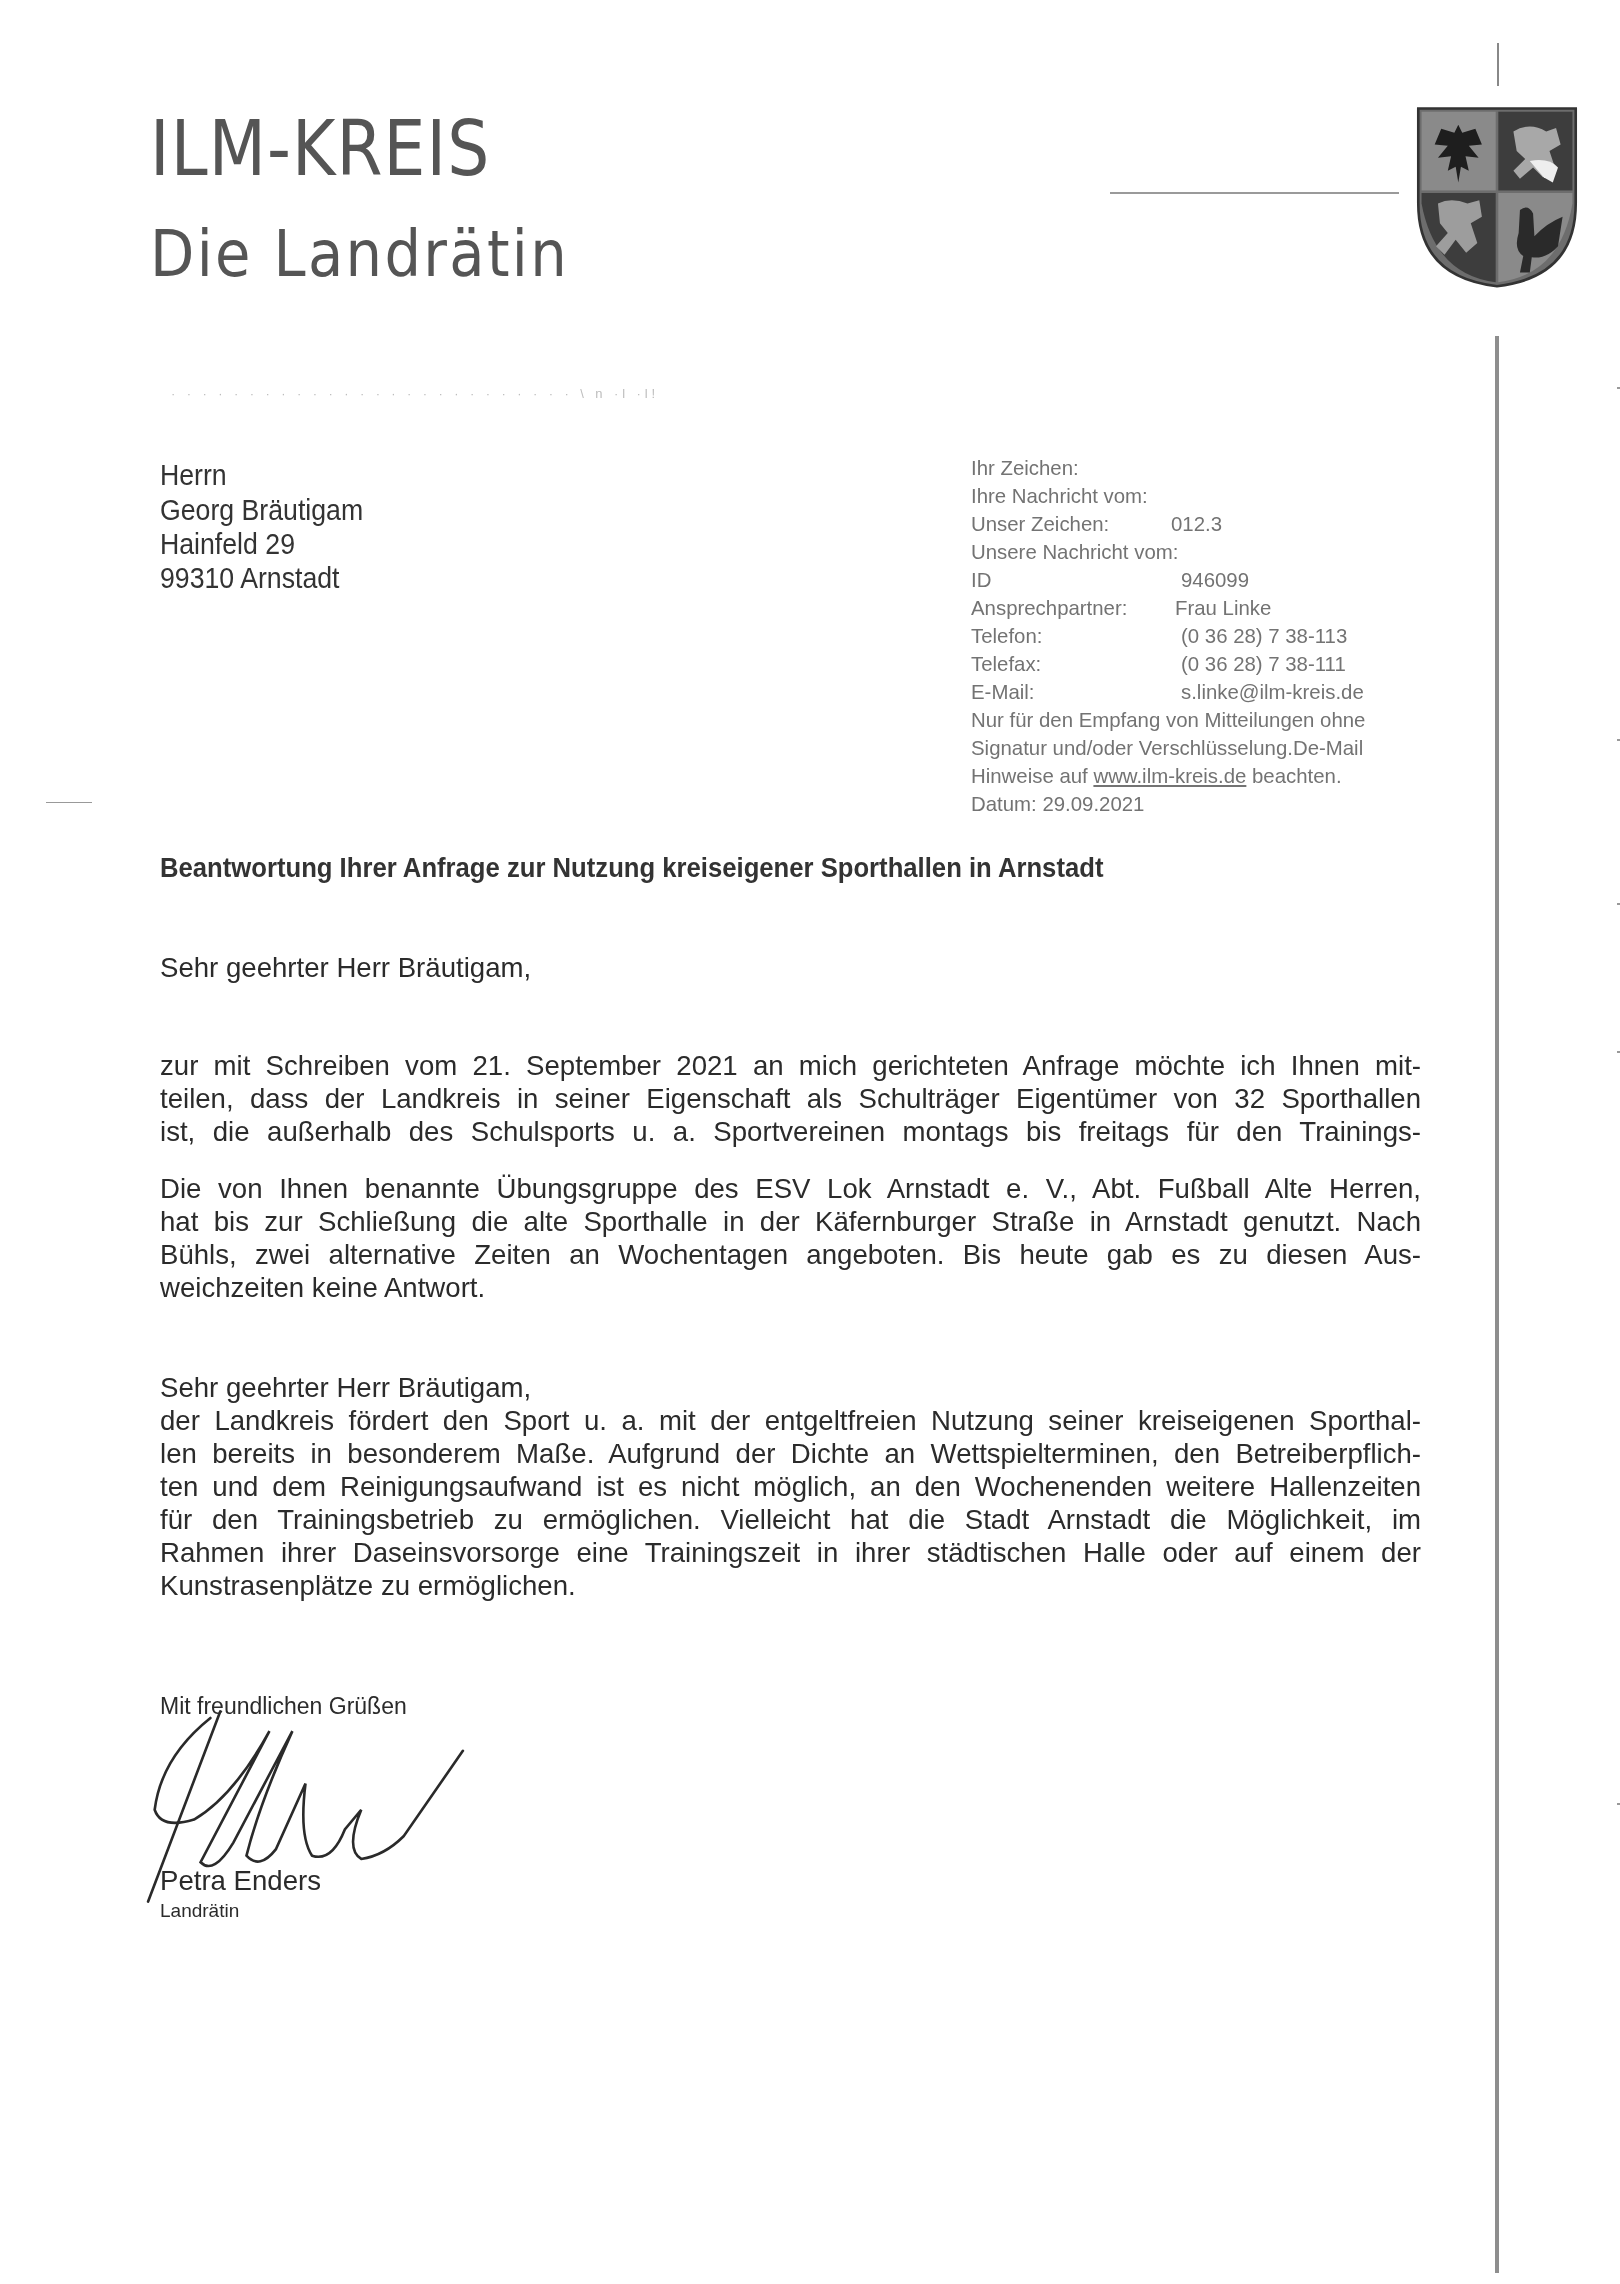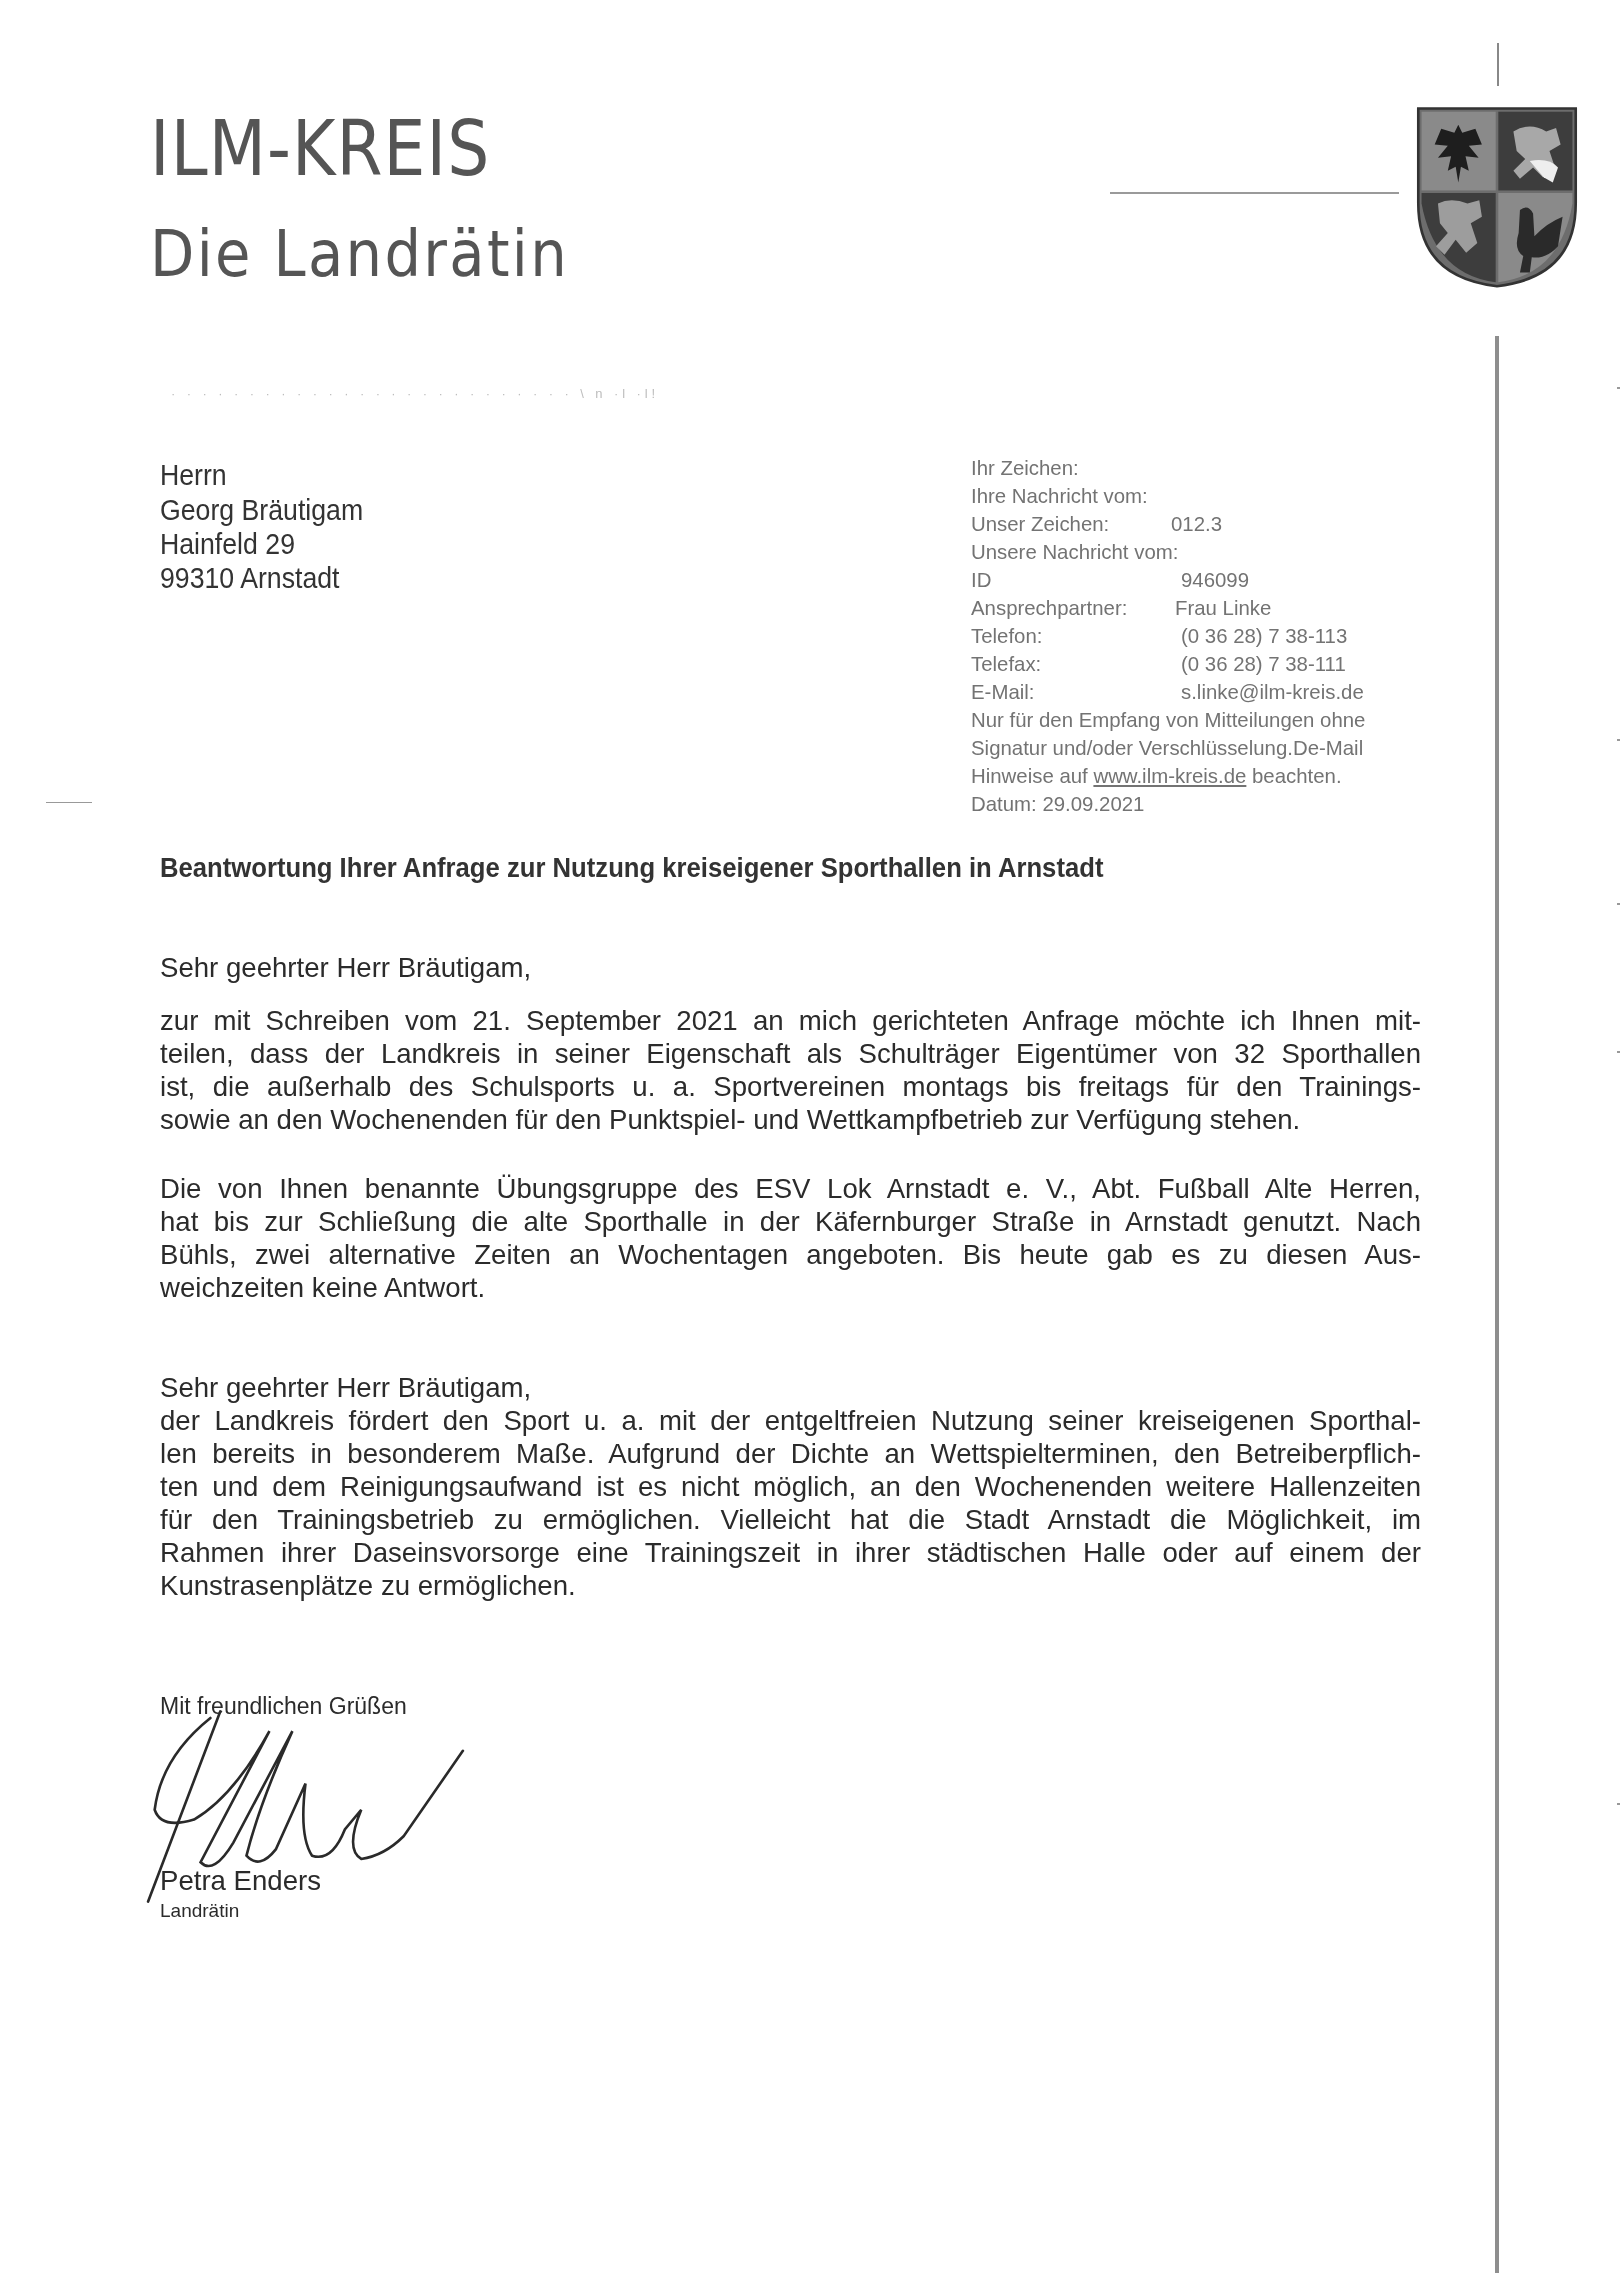--- a/index.html
+++ b/index.html
@@ -113,25 +113,24 @@
   <div class="full">
     <span>Datum:</span>
     <span>29.09.2021</span>
   </div>
 </div>
 
 <div id="subject" class="abs sans">Beantwortung Ihrer Anfrage zur Nutzung kreiseigener Sporthallen in Arnstadt</div>
 
 <div class="abs body-text sans" style="top:951px">Sehr geehrter Herr Bräutigam,</div>
 
-<div class="abs body-text sans" style="top:1004px">
+<div class="abs body-text sans" style="top:1049px">
   <span class="ln just">zur mit Schreiben vom 21. September 2021 an mich gerichteten Anfrage möchte ich Ihnen mit-</span>
   <span class="ln just">teilen, dass der Landkreis in seiner Eigenschaft als Schulträger Eigentümer von 32 Sporthallen</span>
   <span class="ln just">ist, die außerhalb des Schulsports u. a. Sportvereinen montags bis freitags für den Trainings-</span>
-  <span class="ln">sowie an den Wochenenden für den Punktspiel- und Wettkampfbetrieb zur Verfügung stehen.</span>
 </div>
 
 <div class="abs body-text sans" style="top:1172px">
   <span class="ln just">Die von Ihnen benannte Übungsgruppe des ESV Lok Arnstadt e. V., Abt. Fußball Alte Herren,</span>
   <span class="ln just">hat bis zur Schließung die alte Sporthalle in der Käfernburger Straße in Arnstadt genutzt. Nach</span>
   <span class="ln just">Bühls, zwei alternative Zeiten an Wochentagen angeboten. Bis heute gab es zu diesen Aus-</span>
   <span class="ln">weichzeiten keine Antwort.</span>
 </div>
 
 <div class="abs body-text sans" style="top:1371px">

